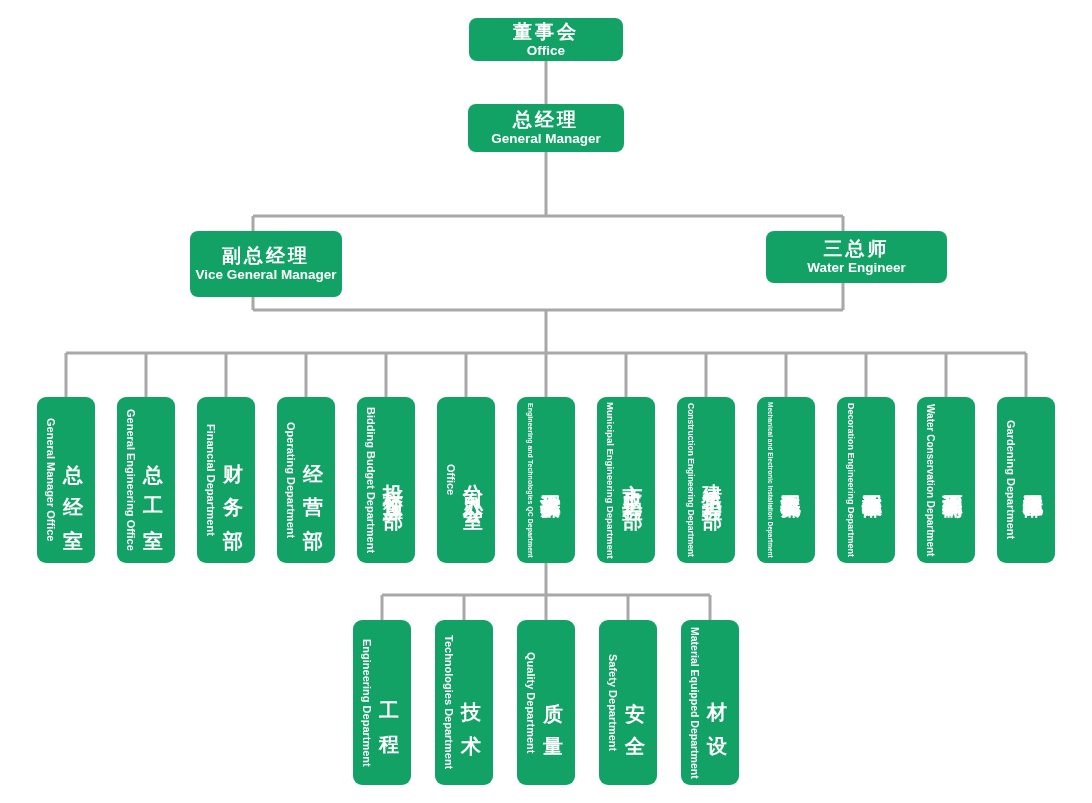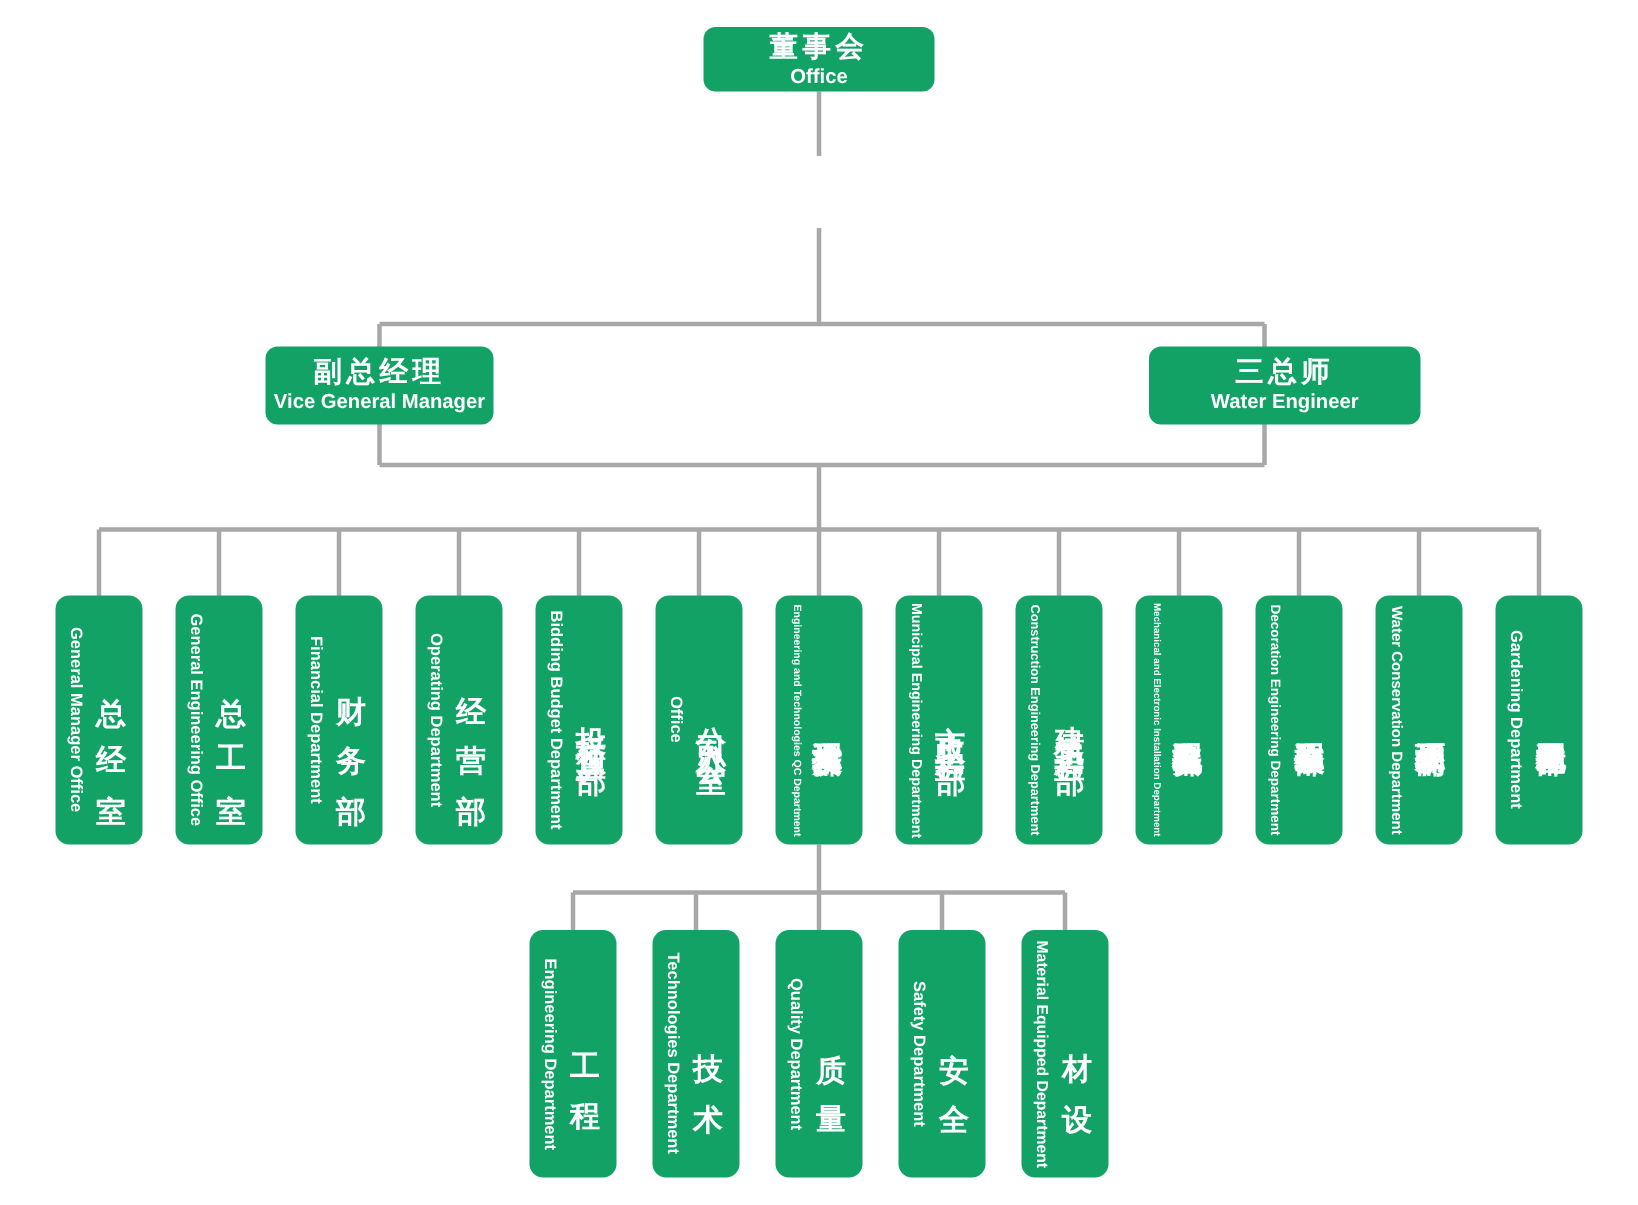--- a/index.html
+++ b/index.html
@@ -50,22 +50,26 @@
              M66 353V400 M146 353V400 M226 353V400 M306 353V400 M386 353V400 M466 353V400 M546 353V400 M626 353V400
              M706 353V400 M786 353V400 M866 353V400 M946 353V400 M1026 353V400
              M546 563V595 M382 595H710 M382 595V622 M464 595V622 M546 595V622 M628 595V622 M710 595V622"></path>
   </svg>
 
   <div class="hbox" style="left:469px;top:18px;width:154px;height:43px;">
     <div class="zh">董事会</div>
     <div class="en">Office</div>
   </div>
 
+  <div class="hbox" style="left:468px;top:104px;width:156px;height:48px;">
+    <div class="zh">总经理</div>
+    <div class="en">General Manager</div>
+  </div>
 
-  <div class="hbox" style="left:177px;top:231px;width:152px;height:52px;">
+  <div class="hbox" style="left:190px;top:231px;width:152px;height:66px;">
     <div class="zh">副总经理</div>
     <div class="en">Vice General Manager</div>
   </div>
 
   <div class="hbox" style="left:766px;top:231px;width:181px;height:52px;">
     <div class="zh">三总师</div>
     <div class="en">Water Engineer</div>
   </div>
 
   <div class="vbox row3" style="left:37px;">

